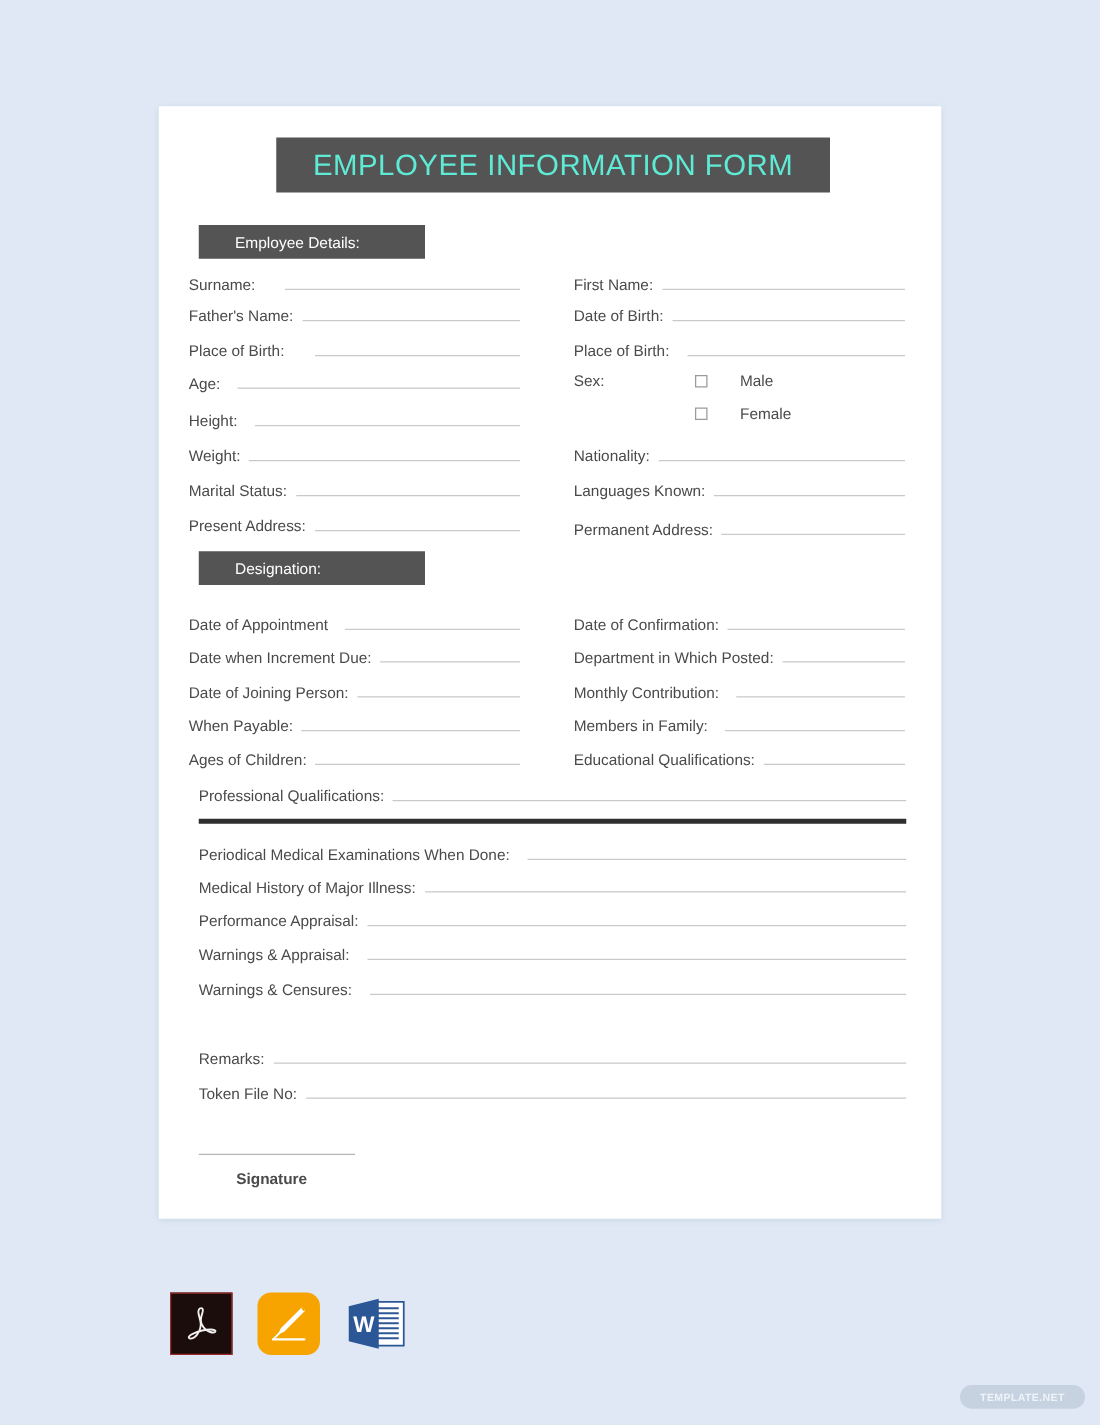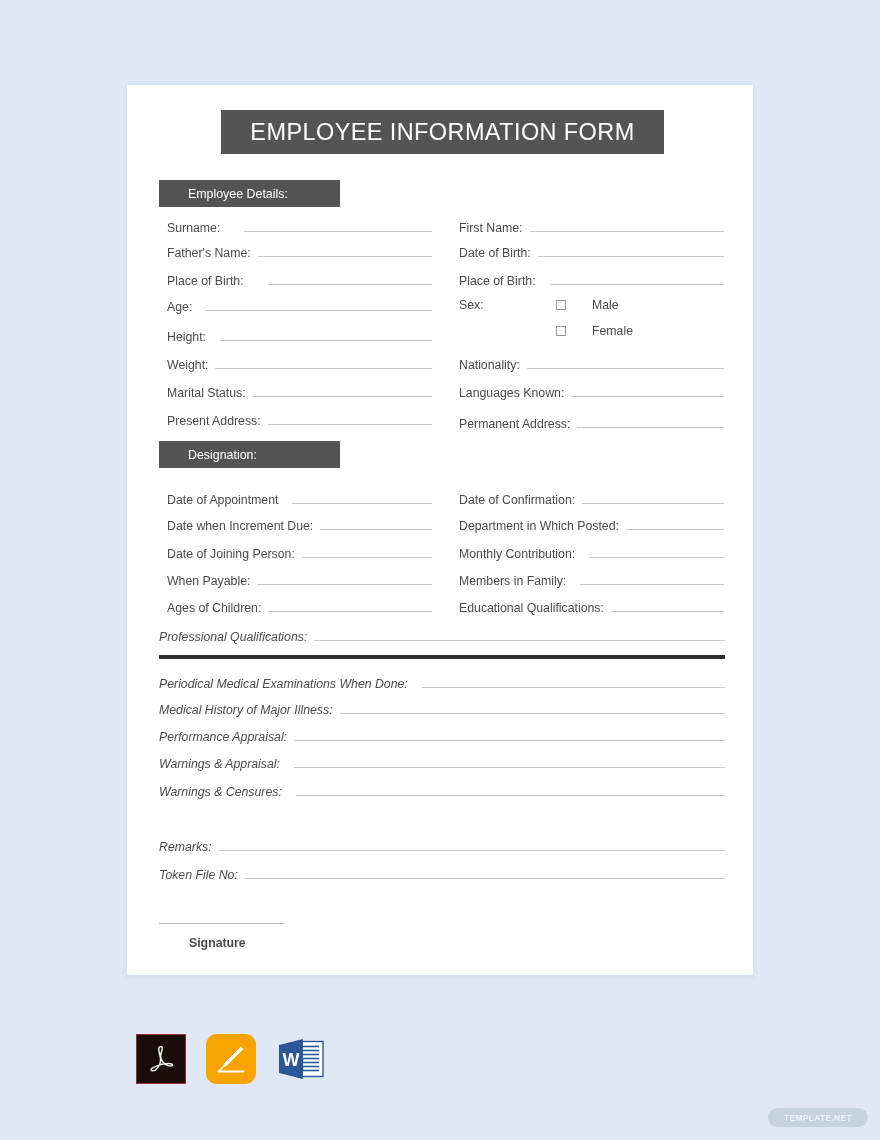--- a/index.html
+++ b/index.html
@@ -32,21 +32,21 @@
     left: 94px;           
     top: 25px;            
     width: 443px;
     height: 44px;
     background: #545454;
     display: flex;
     align-items: center;
     justify-content: center;
   }
   .form-title-text {
-    color: #ffffff;
+    color: #5eead4;
     font-size: 23.5px;
     letter-spacing: 0.4px;
     font-weight: 400;
     white-space: nowrap;
   }
 
   
   .section-chip {
     position: absolute;
     background: #545454;
@@ -81,23 +81,23 @@
     flex: 1 1 auto;
     border-bottom: 1px solid #c9c9c9;
     height: 13px;
     min-width: 10px;
   }
   .field-rule.gap-sm { margin-left: 7px; }
   .field-rule.gap-md { margin-left: 14px; }
   .field-rule.gap-lg { margin-left: 24px; }
 
   
-  .col-left  { left: 40px;  width: 265px; }
+  .col-left  { left: 24px;  width: 265px; }
   .col-right { left: 332px; width: 265px; }
-  .col-full  { left: 32px;  width: 566px; font-style: italic; }
+  .col-full  { left: 32px;  width: 566px; }
 
   
   .sex-block { position: absolute; left: 332px; top: 211px; width: 265px; }
   .sex-label {
     position: absolute; left: 0; top: 0;
     font-size: 12.3px; color: #4a4a4a; line-height: 18px;
   }
   .checkbox-row {
     position: absolute;
     display: flex;

